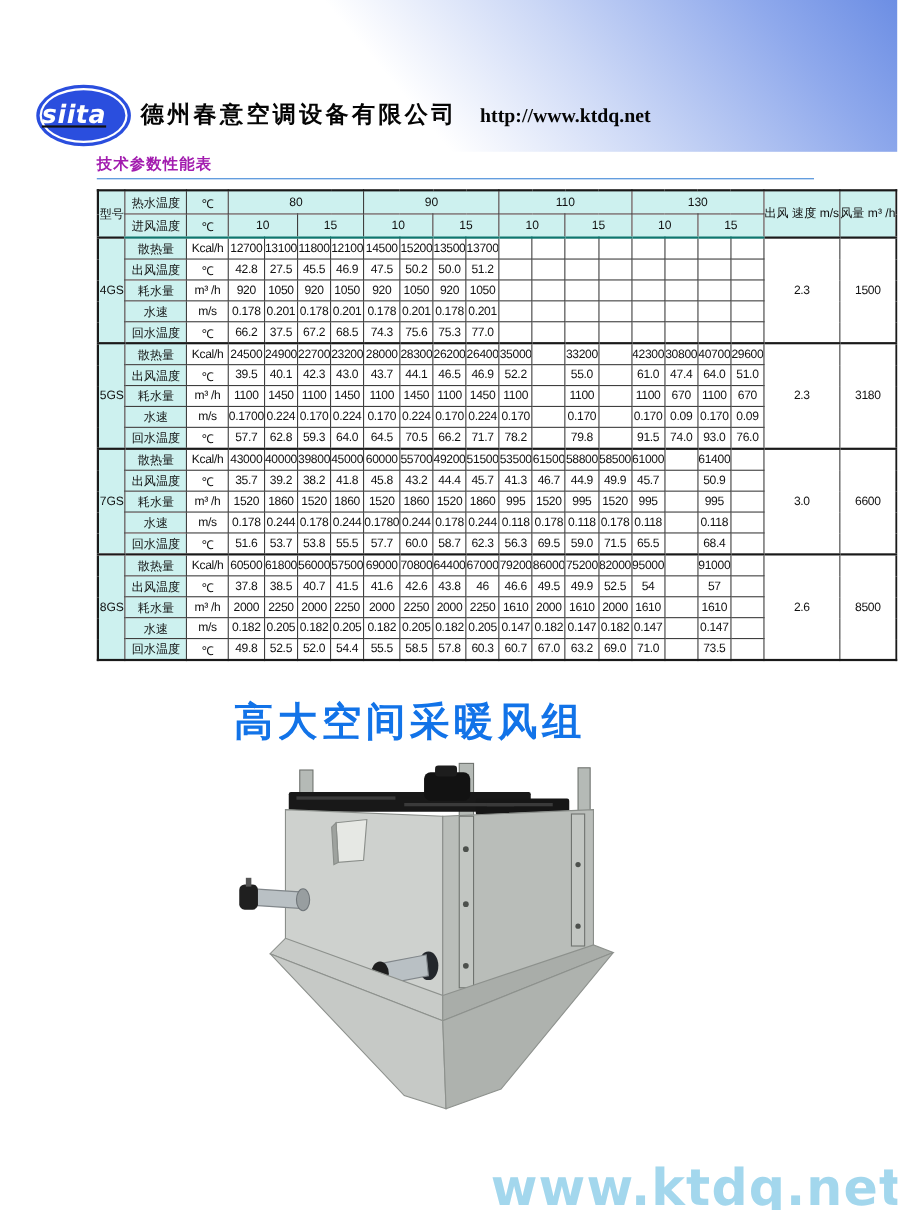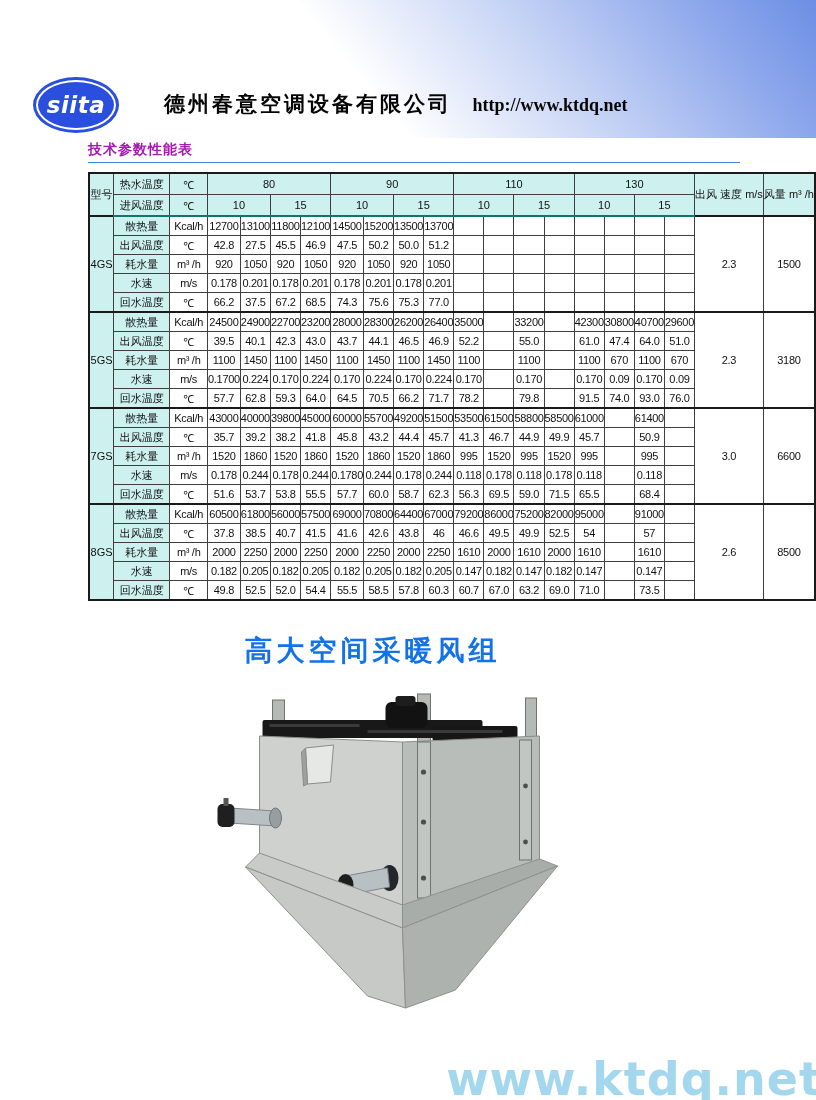--- a/index.html
+++ b/index.html
@@ -4,25 +4,25 @@
 <style>
   html,body{margin:0;padding:0;background:#ffffff;}
   .page{position:relative;width:816px;height:1100px;background:#fff;overflow:hidden;
         font-family:"Liberation Sans",sans-serif;color:#111;}
 
   
   .banner{position:absolute;left:0;top:0;width:816px;height:138px;
           background:linear-gradient(230deg,#6c8ee4 0%,#8fa9ec 14%,#ccd8f6 36%,#ffffff 56%,#ffffff 100%);}
   .logo{position:absolute;left:36px;top:80px;width:76px;height:46px;border-radius:50%;
         background:#2a4ede;border:2px solid #ffffff;box-shadow:0 0 0 3px #2a4ede;
-        display:flex;align-items:center;justify-content:center;}
+        display:flex;align-items:center;text-decoration:underline;}
   .logo span{color:#fff;font-style:italic;font-weight:bold;font-size:23px;
              font-family:"DejaVu Sans",sans-serif;letter-spacing:0.5px;}
   .company-line{position:absolute;left:128px;top:90px;white-space:nowrap;}
-  .company{font-family:Liberation Sans, sans-serif;font-weight:bold;font-size:21px;letter-spacing:3px;color:#050505;margin-left:36px;}
+  .company{font-family:Liberation Sans, sans-serif;font-weight:bold;font-size:21px;letter-spacing:3px;color:#050505;}
   .url{font-family:Liberation Serif, serif;font-weight:bold;font-size:18px;margin-left:16px;color:#050505;}
 
   
   .section-title{position:absolute;left:88px;top:141px;font-size:14px;font-weight:bold;color:#a21caf;letter-spacing:1px;}
   .title-rule{position:absolute;left:88px;top:162px;width:652px;height:0;border-top:1px solid #3e86d6;}
 
   
   table.spec{position:absolute;left:88px;top:172px;border-collapse:collapse;table-layout:fixed;
              border:2px solid #1a1a1a;font-family:"Liberation Sans",sans-serif;}
   table.spec td{border:1px solid #3f3f3f;text-align:center;vertical-align:middle;
@@ -32,21 +32,21 @@
   td.pre{white-space:pre-line;font-size:10.5px;line-height:1.05;}
   td.num{font-size:10px;letter-spacing:-0.3px;}
   td.unit{font-size:10.5px;letter-spacing:-0.3px;}
   td.lbl{font-size:11px;letter-spacing:0;margin-left:29px;}
   td.model{font-size:11.5px;}
   tr.grp td{border-top:2px solid #1a1a1a;}
   table.spec thead tr:last-child td{border-bottom:2px solid #0f766e;}
 
   
   .product-title{position:absolute;left:0;top:632px;width:745px;text-align:center;
-                 font-size:28px;font-weight:bold;color:#1273e8;letter-spacing:4px;}
+                 font-size:36px;font-weight:bold;color:#1273e8;letter-spacing:4px;}
   .figure{position:absolute;left:215px;top:690px;width:385px;height:330px;}
 
   
   .footer-bar{position:absolute;left:0;top:1036px;width:816px;height:26px;
               background:linear-gradient(to right,#ffffff 0%,#eafbea 30%,#9cec9f 72%,#8ae892 100%);
               display:flex;align-items:center;justify-content:space-between;
               font-family:"Liberation Serif",serif;font-weight:bold;font-size:15px;color:#0a0a0a;
               padding:0 78px 0 30px;box-sizing:border-box;}
   .watermark{position:absolute;right:-6px;bottom:-6px;font-family:"DejaVu Sans",sans-serif;
              font-weight:bold;font-size:46px;color:rgba(140,205,232,0.8);letter-spacing:1px;white-space:nowrap;}

